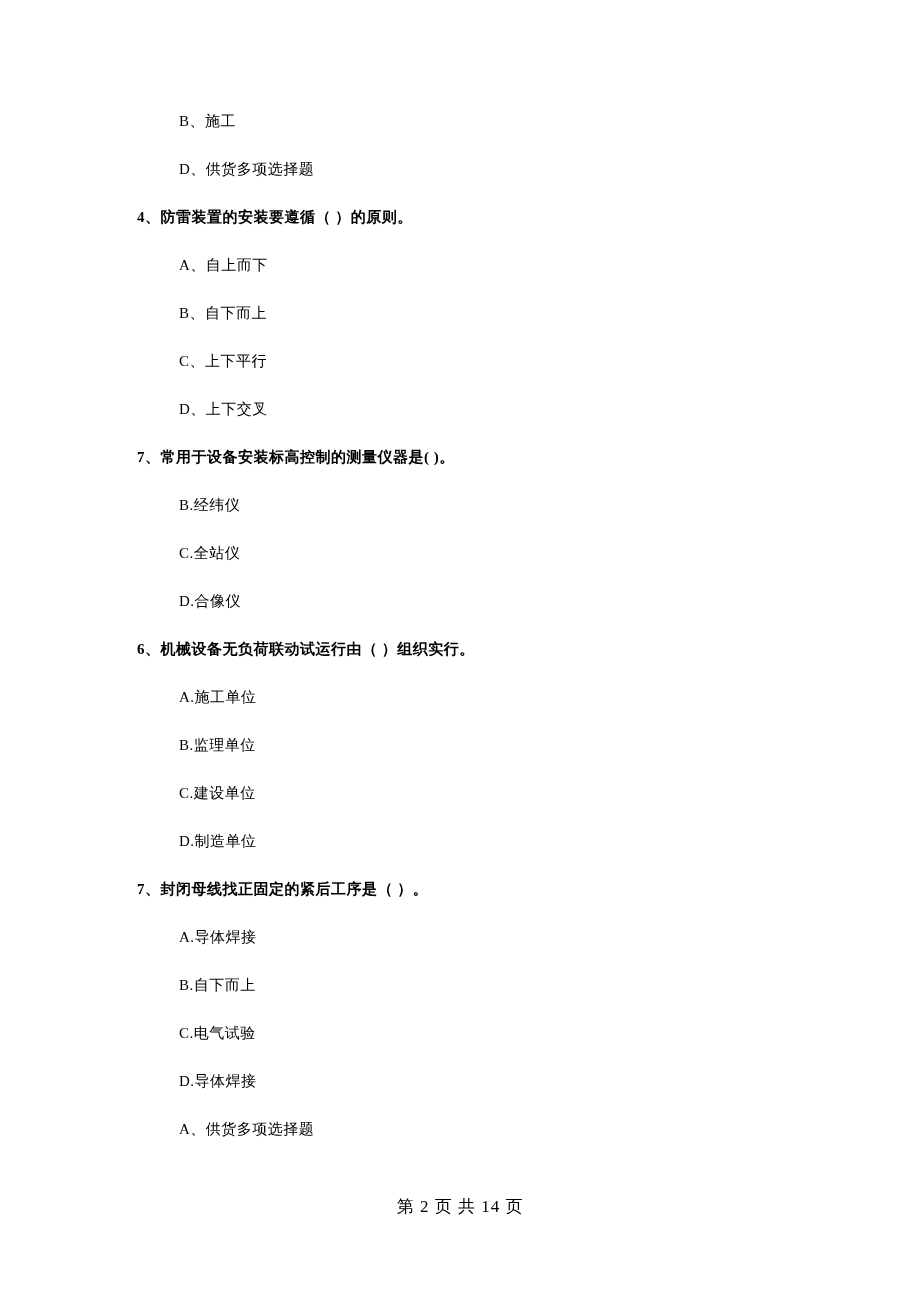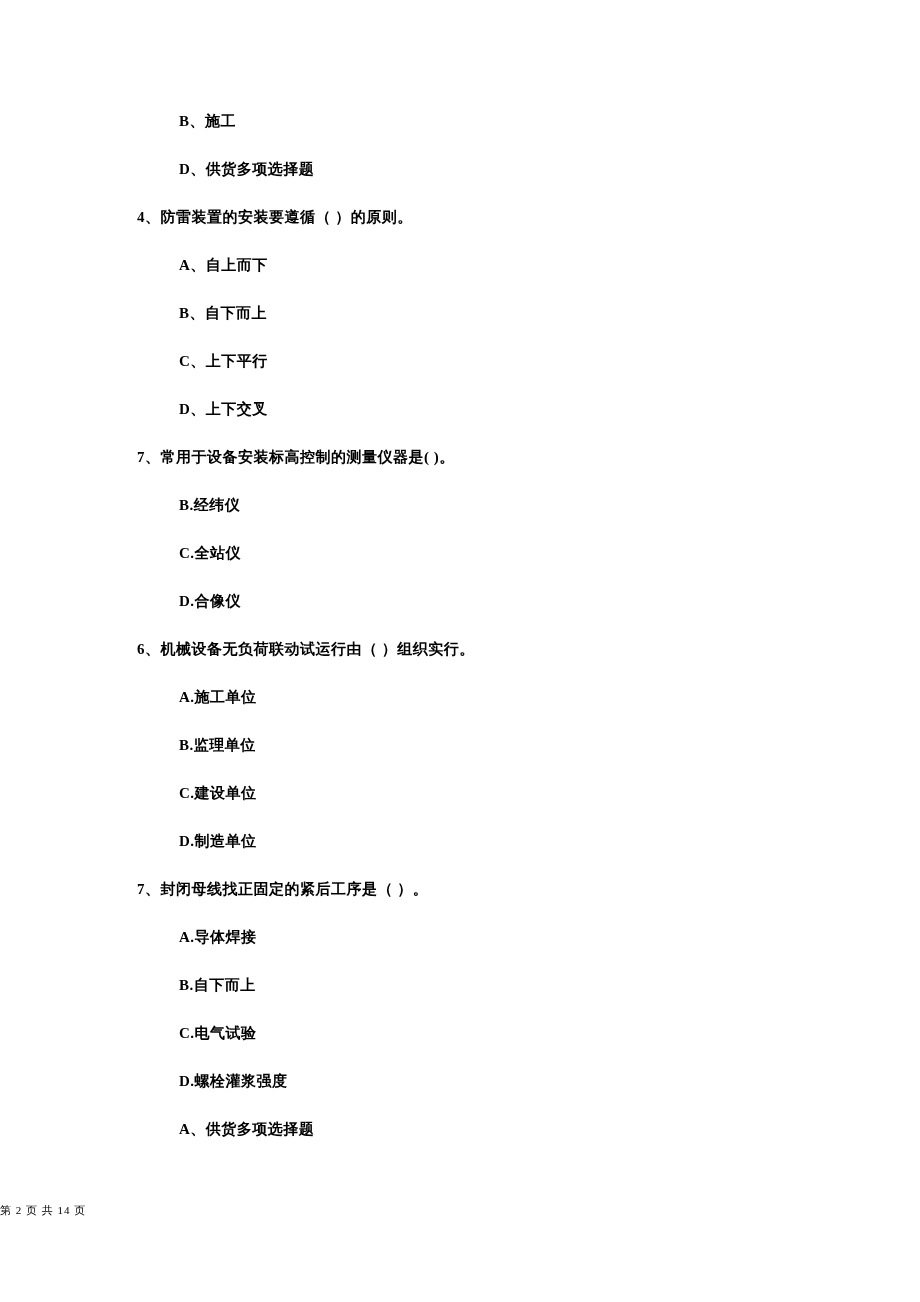--- a/index.html
+++ b/index.html
@@ -20,34 +20,33 @@
   }
   .line {
     font-size: 15px;
     color: #000000;
     letter-spacing: 0.5px;
     line-height: 1.2;
   }
   .option {
     padding-left: 42px;
     margin-bottom: 30px;
-    font-weight: bold;
   }
   .question {
     padding-left: 0;
     margin-bottom: 30px;
     font-weight: bold;
   }
   .page-num {
     position: absolute;
     bottom: 84px;
     left: 0;
     width: 920px;
-    text-align: left;
-    font-size: 11px;
+    text-align: center;
+    font-size: 17px;
     color: #000000;
     letter-spacing: 1px;
     font-family: "SimSun", "宋体", serif;
   }
 </style>
 </head>
 <body>
 
 <div class="page">
 
@@ -68,19 +67,19 @@
   <div class="line question">6、机械设备无负荷联动试运行由（   ）组织实行。</div>
   <div class="line option">A.施工单位</div>
   <div class="line option">B.监理单位</div>
   <div class="line option">C.建设单位</div>
   <div class="line option">D.制造单位</div>
 
   <div class="line question">7、封闭母线找正固定的紧后工序是（   ）。</div>
   <div class="line option">A.导体焊接</div>
   <div class="line option">B.自下而上</div>
   <div class="line option">C.电气试验</div>
-  <div class="line option">D.螺栓灌浆强度</div>
+  <div class="line option">D.导体焊接</div>
 
   <div class="line option">A、供货多项选择题</div>
 
   <div class="page-num">第 2 页 共 14 页</div>
 
 </div>
 
 </body></html>

